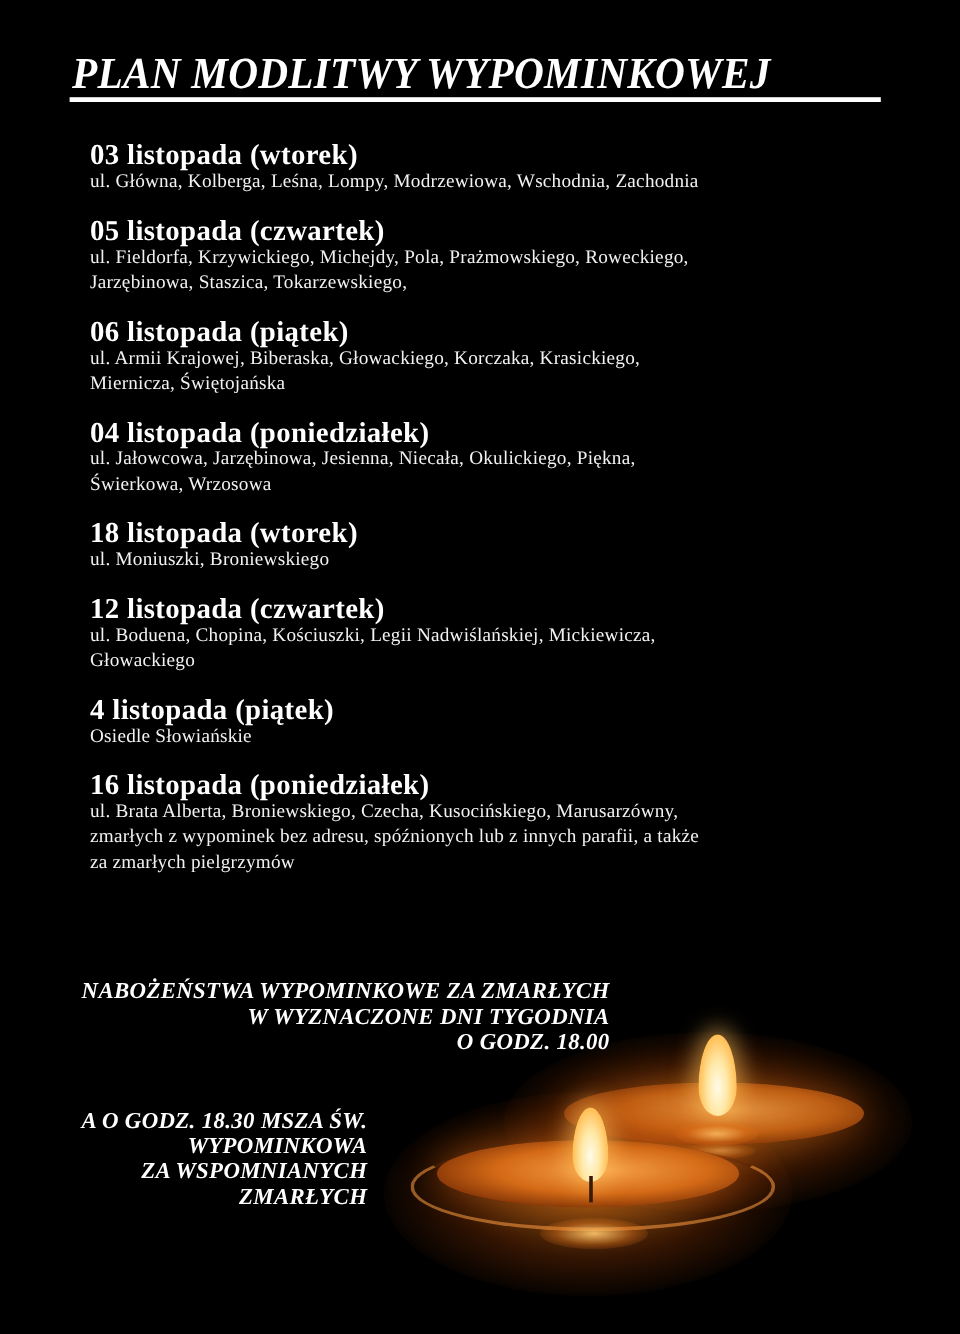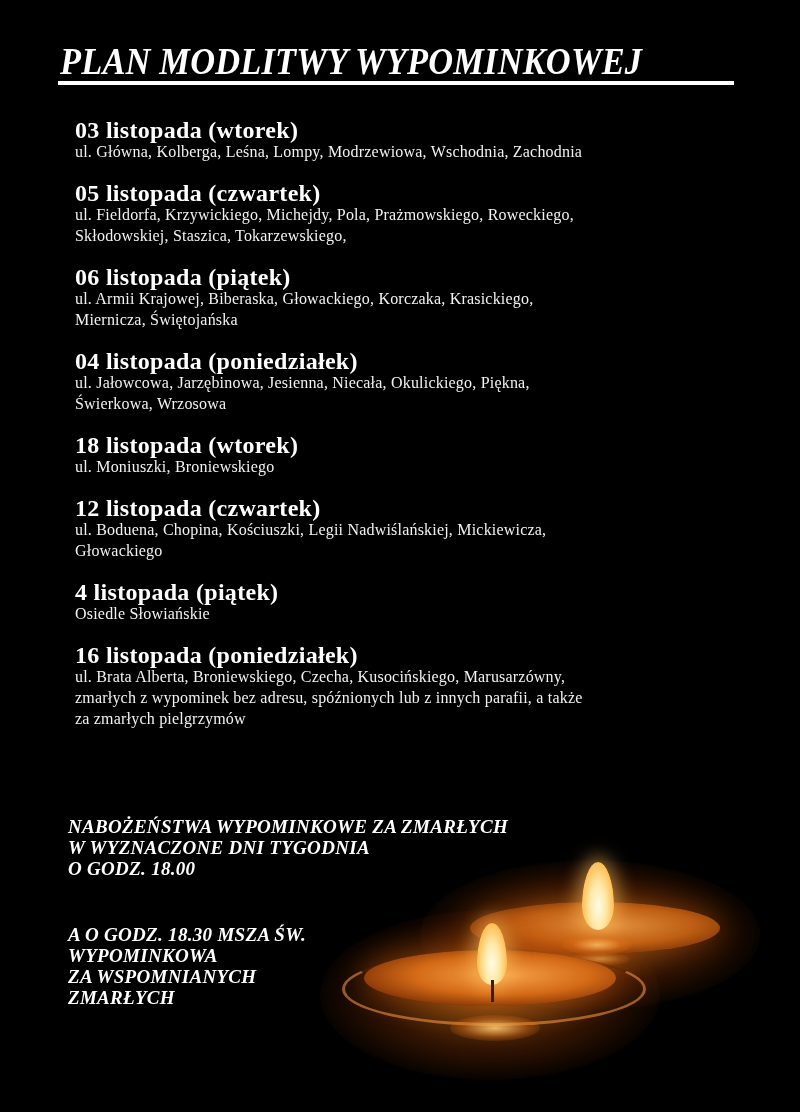--- a/index.html
+++ b/index.html
@@ -23,21 +23,21 @@
   .entry { margin-bottom:21px; }
   .entry-date {
     font-size:24px; font-weight:bold; line-height:21px; letter-spacing:0.3px;
   }
   .entry-streets {
     font-size:16px; line-height:21px; letter-spacing:0.2px; color:#f2f2f2;
   }
   .notice {
     position:absolute; left:68px; font-style:italic; font-weight:bold;
     font-size:19px; line-height:21px; letter-spacing:0.3px;
-    text-transform:uppercase; z-index:3;
+    text-transform:uppercase; z-index:3;text-align:right;
   }
   .notice div { white-space:nowrap; }
   .notice-1 { top:816px; }
   .notice-2 { top:924px; }
   .candles {
     position:absolute; left:300px; top:840px; width:500px; height:272px; z-index:1;
   }
   .glow {
     position:absolute; border-radius:50%;
     background:radial-gradient(ellipse at center, rgba(255,140,30,0.55) 0%, rgba(200,80,10,0.25) 45%, rgba(0,0,0,0) 75%);
@@ -72,21 +72,21 @@
   <div class="entry">
     <div class="entry-date">03 listopada (wtorek)</div>
     <div class="entry-streets">
       <div>ul. Główna, Kolberga, Leśna, Lompy, Modrzewiowa, Wschodnia, Zachodnia</div>
     </div>
   </div>
   <div class="entry">
     <div class="entry-date">05 listopada (czwartek)</div>
     <div class="entry-streets">
       <div>ul. Fieldorfa, Krzywickiego, Michejdy, Pola, Prażmowskiego, Roweckiego,</div>
-      <div>Skłodowskiej, Staszica, Tokarzewskiego,</div>
+      <div>Jarzębinowa, Staszica, Tokarzewskiego,</div>
     </div>
   </div>
   <div class="entry">
     <div class="entry-date">06 listopada (piątek)</div>
     <div class="entry-streets">
       <div>ul. Armii Krajowej, Biberaska, Głowackiego, Korczaka, Krasickiego,</div>
       <div>Miernicza, Świętojańska</div>
     </div>
   </div>
   <div class="entry">

